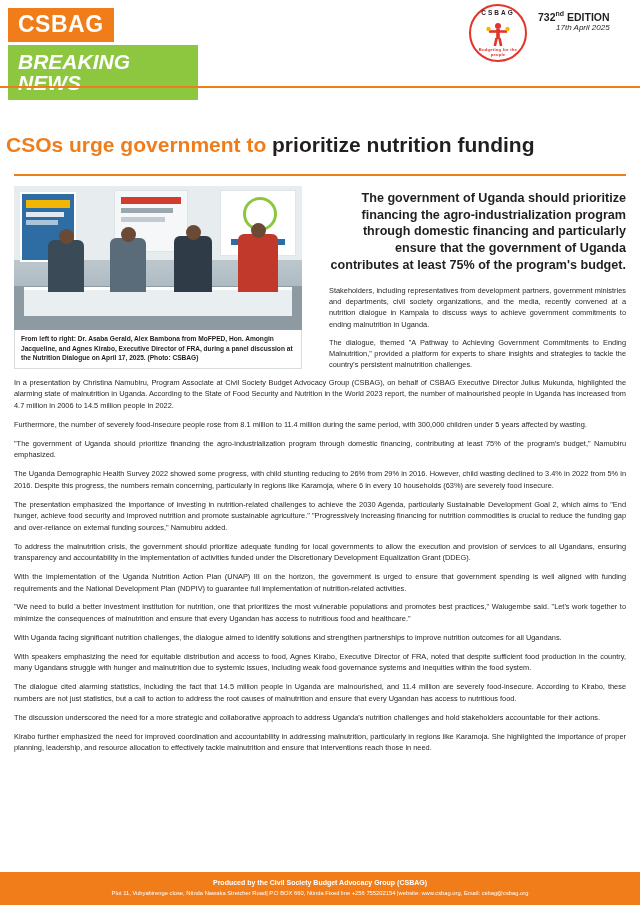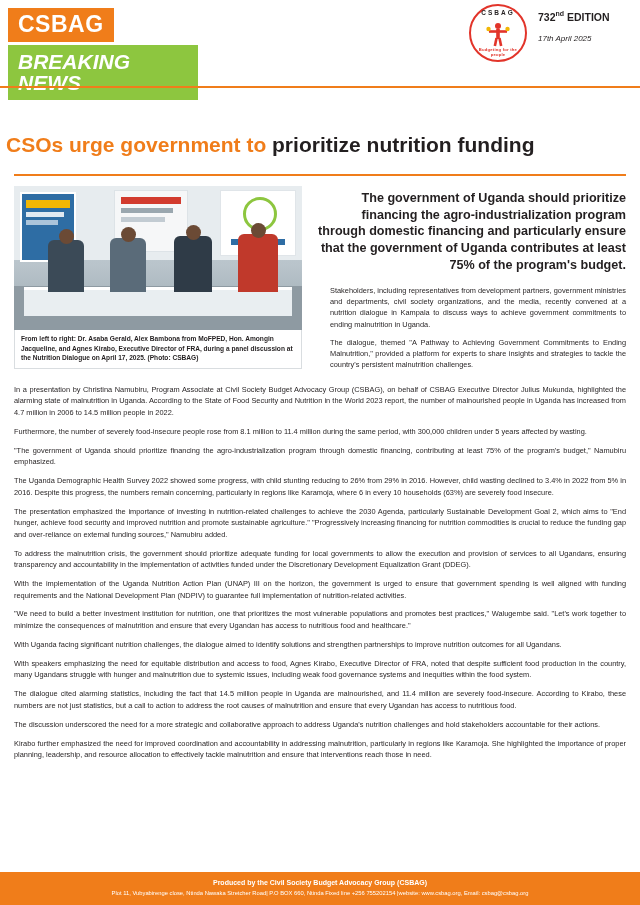--- a/index.html
+++ b/index.html
@@ -111,22 +111,22 @@
     font-size: 10.5px;
     font-weight: bold;
     color: #231f20;
     white-space: nowrap;
   }
   .edition-line sup { font-size: 7px; }
   .edition-date {
     font-size: 8px;
     font-style: italic;
     color: #231f20;
-    margin-top: 11px;
     white-space: nowrap;
+    text-align: right;
   }
 
   .header-rule {
     position: absolute;
     left: 0; right: 0;
     top: 86px;
     height: 2px;
     background: #f07d1a;
   }
 
@@ -146,21 +146,21 @@
     background: #f07d1a;
     margin: 9px 14px 0 14px;
   }
 
   
   .content {
     padding: 10px 14px 0 14px;
   }
   .top-row {
     display: flex;
-    gap: 12px;
+    gap: 27px;
     align-items: flex-start;
   }
   .photo-col {
     width: 288px;
     flex: 0 0 288px;
   }
   .photo {
     width: 288px;
     height: 144px;
     position: relative;
@@ -264,28 +264,27 @@
     color: #231f20;
     margin-top: 4px;
   }
   .pull-body {
     font-size: 7.4px;
     line-height: 1.5;
     text-align: justify;
     margin-top: 12px;
     color: #231f20;
   }
-  .pull-body p { margin: 0 0 7px 16px; }
+  .pull-body p { margin: 0 0 7px 0; }
 
   .article {
     font-size: 7.4px;
     line-height: 1.55;
     text-align: justify;
     color: #231f20;
-    margin-top: 7px;
   }
   .article p { margin: 0 0 7.5px 0; }
 
   
   .footer {
     position: absolute;
     left: 0; right: 0; bottom: 0;
     background: #f07d1a;
     color: #ffffff;
     text-align: center;

